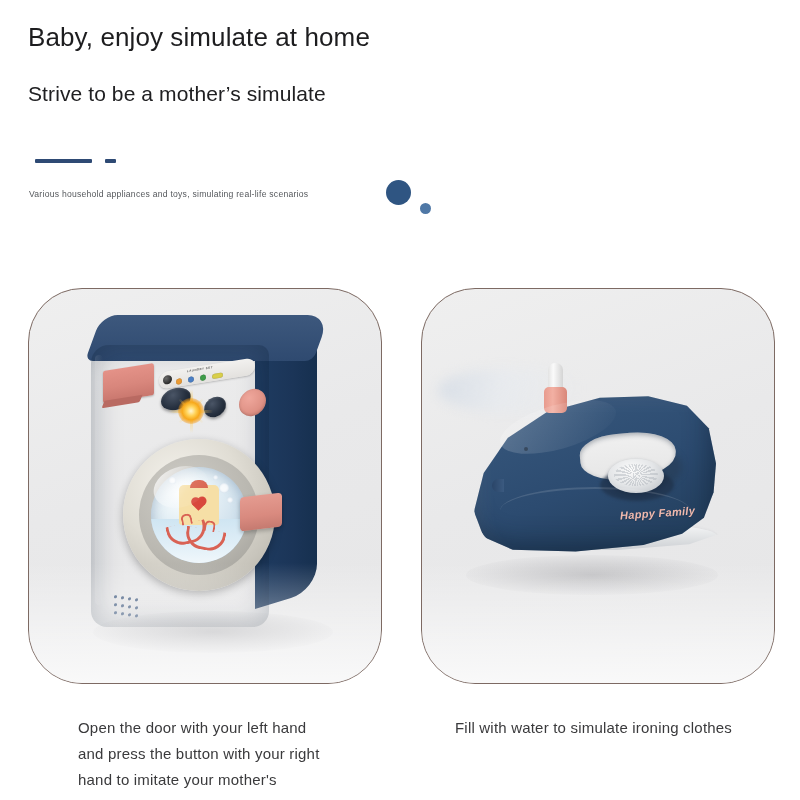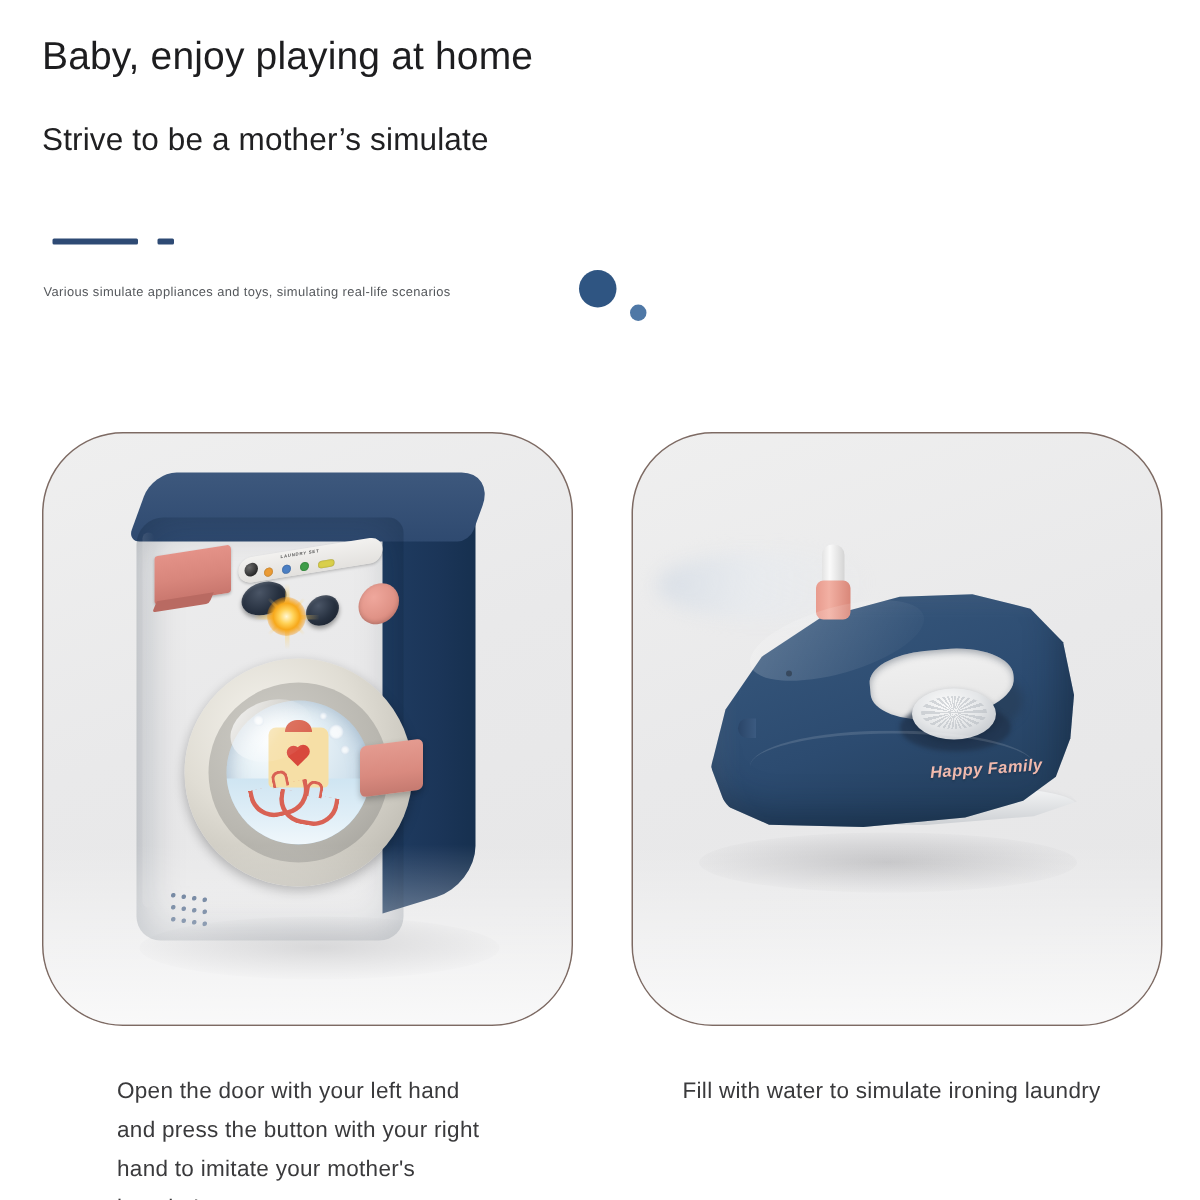--- a/index.html
+++ b/index.html
@@ -636,33 +636,33 @@
   .caption-right {
     left: 455px;
     top: 715px;
     width: 300px;
   }
 </style>
 </head>
 <body>
 
 <div class="header">
-  <div class="headline">Baby, enjoy playing at home</div>
+  <div class="headline">Baby, enjoy simulate at home</div>
   <div class="subheadline">Strive to be a mother’s simulate</div>
 </div>
 
 <div class="rule-group">
   <div class="rule-long"></div>
   <div class="rule-short"></div>
 </div>
 
 <div class="dot-big"></div>
 <div class="dot-small"></div>
 
-<div class="intro-text">Various simulate appliances and toys, simulating real-life scenarios</div>
+<div class="intro-text">Various household appliances and toys, simulating real-life scenarios</div>
 
 <div class="card card-left">
   <div class="washer-wrap">
 
     <div class="washer-shadow"></div>
     <div class="washer-side"></div>
     <div class="washer-top"></div>
 
     <div class="washer-front">
 
@@ -754,13 +754,13 @@
 
     <div class="iron-gloss"></div>
     <div class="iron-curve"></div>
 
     <div class="iron-logo">Happy Family</div>
   </div>
 </div>
 
 <div class="caption caption-left">Open the door with your left hand and press the button with your right hand to imitate your mother's laundry!</div>
 
-<div class="caption caption-right">Fill with water to simulate ironing laundry</div>
+<div class="caption caption-right">Fill with water to simulate ironing clothes</div>
 
 </body></html>

